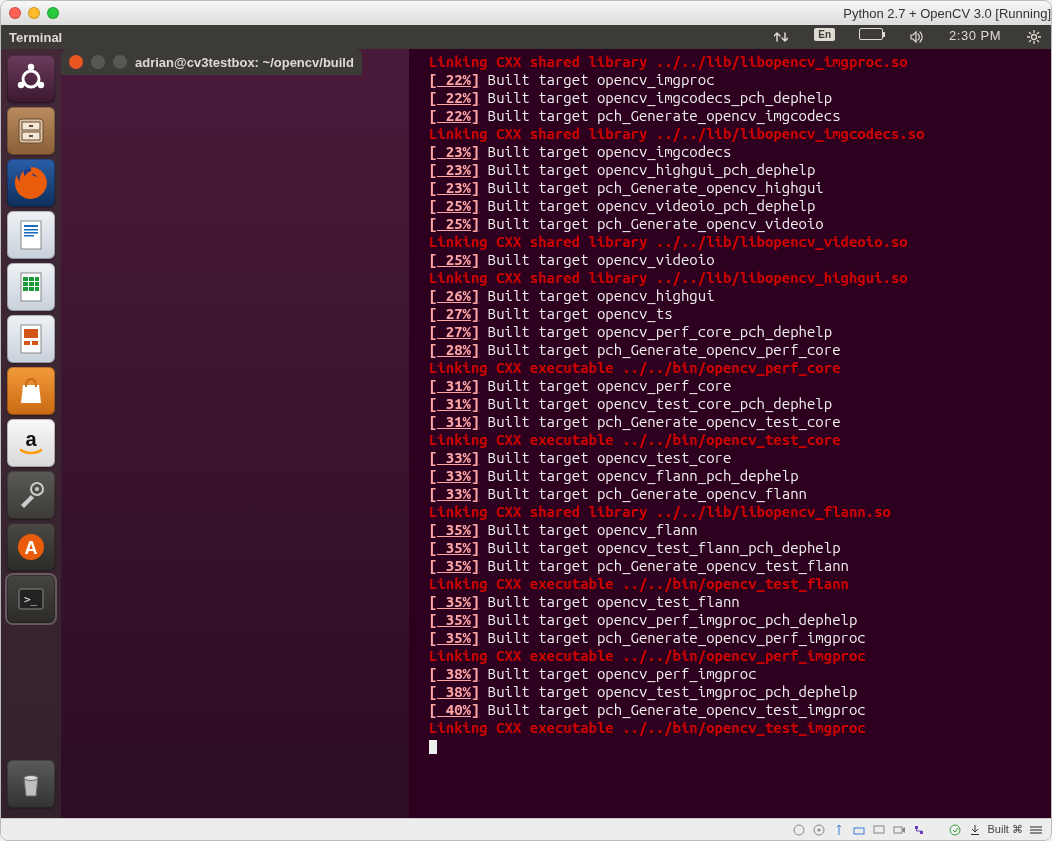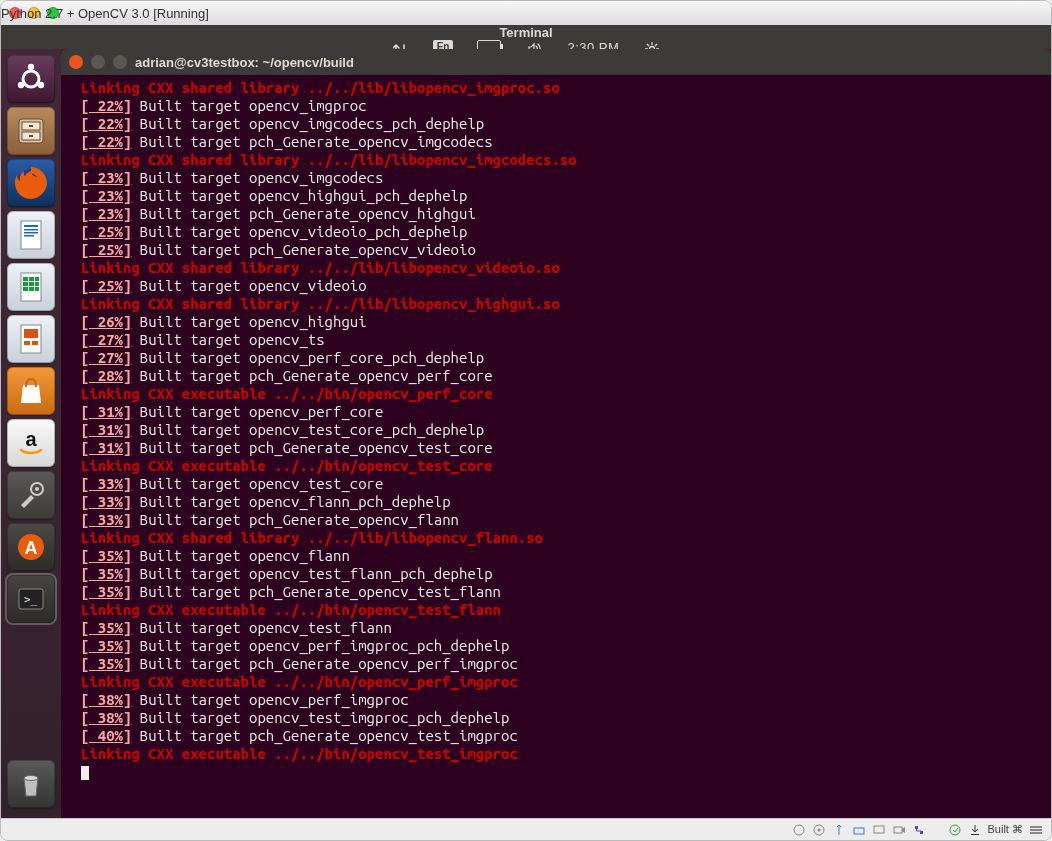--- a/index.html
+++ b/index.html
@@ -6,44 +6,44 @@
   body { width:1052px; height:841px; font-family: Arial, Helvetica, sans-serif; background:#f0f0f0; }
 
   
   .outer-window { width:1052px; height:841px; background:#eeeeee; border:1px solid #bbb; border-radius:8px; overflow:hidden; display:flex; flex-direction:column; }
   .outer-titlebar { height:24px; background:linear-gradient(to bottom,#f7f7f7,#dcdcdc); display:flex; align-items:center; padding:0 8px; position:relative; }
   .traffic-lights { display:flex; gap:7px; }
   .tlight { width:12px; height:12px; border-radius:50%; border:1px solid rgba(0,0,0,0.2); }
   .tlight.red { background:#ff5f56; }
   .tlight.yellow { background:#ffbd2e; }
   .tlight.green { background:#27c93f; }
-  .outer-title { position:absolute; left:0; right:12px; text-align:left; font-size:13px; color:#333; pointer-events:none; }
-
-  
-  .panel { height:24px; background:#3c3b37; color:#dfdbd2; display:flex; align-items:center; padding:0 8px; font-size:13px;flex-direction:column; }
+  .outer-title { position:absolute; left:0; right:0; text-align:right; font-size:13px; color:#333; pointer-events:none; }
+
+  
+  .panel { height:24px; background:#3c3b37; color:#dfdbd2; display:flex; align-items:center; padding:0 8px; font-size:13px; }
   .panel-left { font-weight:bold; flex:0 0 auto; }
   .panel-spacer { flex:1 1 auto; }
   .panel-right { display:flex; align-items:flex-start; gap:24px; }
   .panel-icon { display:inline-flex; align-items:center; justify-content:center; width:18px; height:18px; }
   .battery { width:24px; height:12px; border:1px solid #dfdbd2; border-radius:2px; position:relative; }
   .battery::after { content:""; position:absolute; right:-3px; top:3px; width:2px; height:5px; background:#dfdbd2; }
   .panel-time { letter-spacing:0.5px; }
   .en-badge { background:#dfdbd2; color:#3c3b37; font-size:10px; padding:1px 4px; border-radius:2px; font-weight:bold; }
 
   
   .ubuntu-body { flex:1 1 auto; background:linear-gradient(to bottom,#4a1a3a,#2c0d23); display:flex; overflow:hidden; position:relative; }
 
   
   .launcher { width:60px; background:rgba(60,59,55,0.45); padding-top:6px; display:flex; flex-direction:column; align-items:center; gap:4px; }
   .launch-item { width:48px; height:48px; border-radius:6px; display:flex; align-items:center; justify-content:center; overflow:hidden; box-shadow:0 0 0 1px rgba(0,0,0,0.25) inset, 0 1px 2px rgba(0,0,0,0.3); }
   .launch-item svg { display:block; }
   .launcher-bottom-spacer { flex:1 1 auto; }
 
   
-  .term-wrap { flex:1 1 auto; padding:0; display:flex; flex-direction:column; }
+  .term-wrap { flex:1 1 auto; padding:0; display:flex; flex-direction:row;gap:47px; }
   .term-chrome { height:26px; background:#3c3b37; display:flex; align-items:center; padding:0 8px; gap:8px; border-top-left-radius:6px; border-top-right-radius:6px; }
   .window-btn { width:14px; height:14px; border-radius:50%; }
   .window-btn.close { background:#e95420; }
   .window-btn.min, .window-btn.max { background:#595752; }
   .term-title { color:#dfdbd2; font-size:13px; font-weight:bold; }
   .terminal { flex:1 1 auto; background:#2c001e; color:#eeeeec; font-family: "Ubuntu Mono","DejaVu Sans Mono","Menlo",monospace; font-size:15px; line-height:18px; padding:4px 20px; white-space:pre; overflow:hidden; }
   .terminal .red { color:#cc0000; font-weight:bold; }
   .terminal .whiteb { color:#fca5a5; font-weight:bold;text-decoration:underline; }
   .cursor { display:inline-block; width:8px; height:14px; background:#eeeeec; vertical-align:text-bottom; }
 

